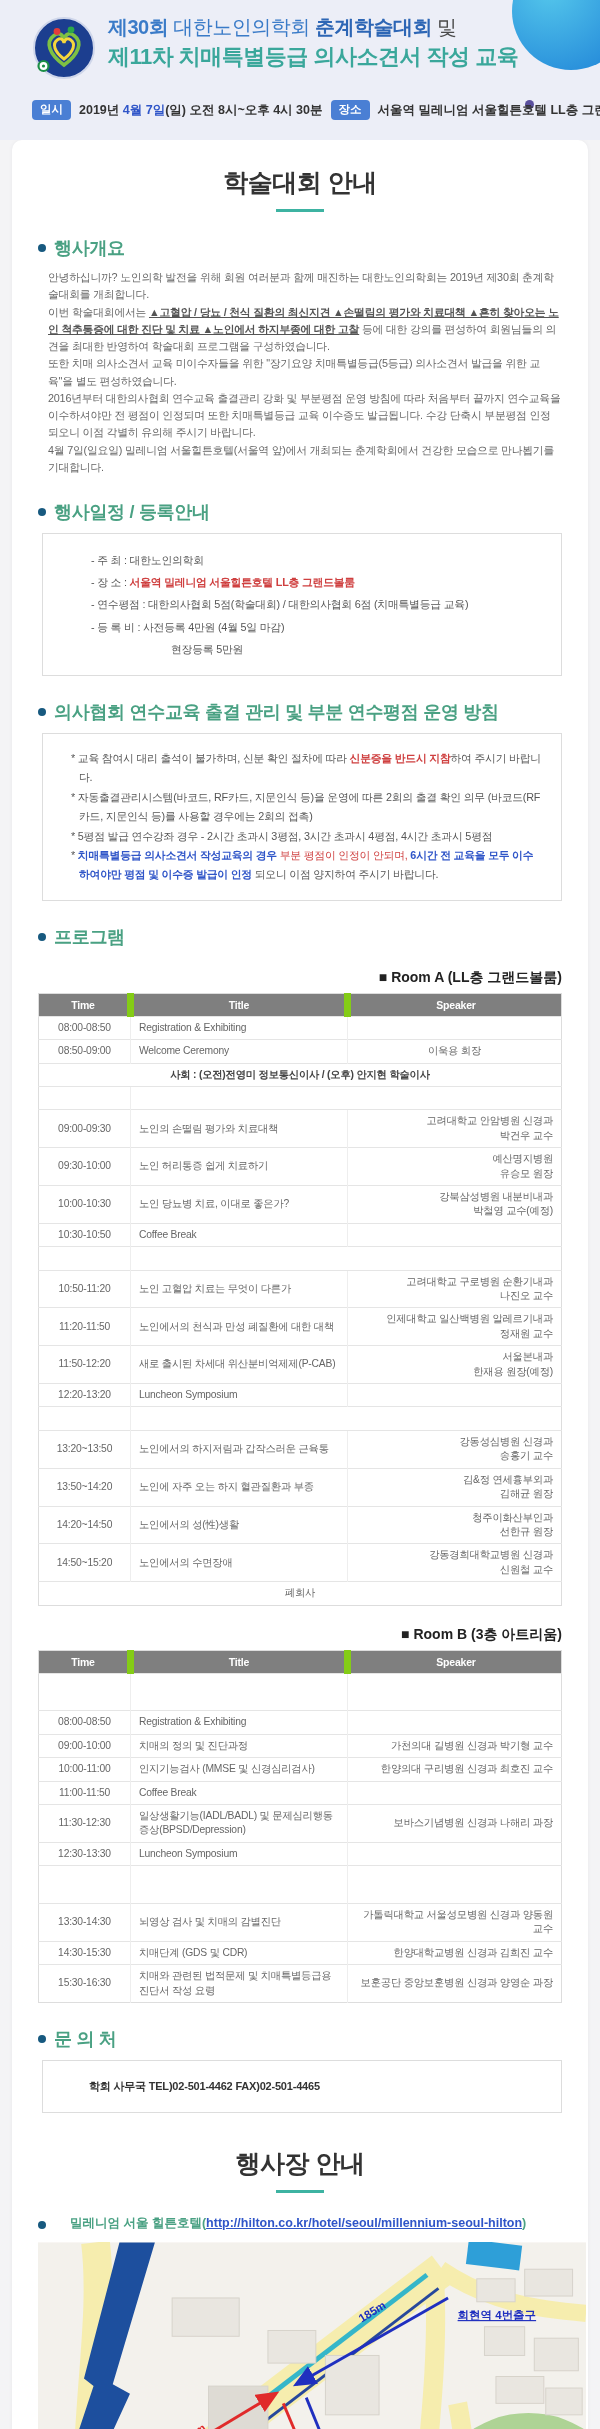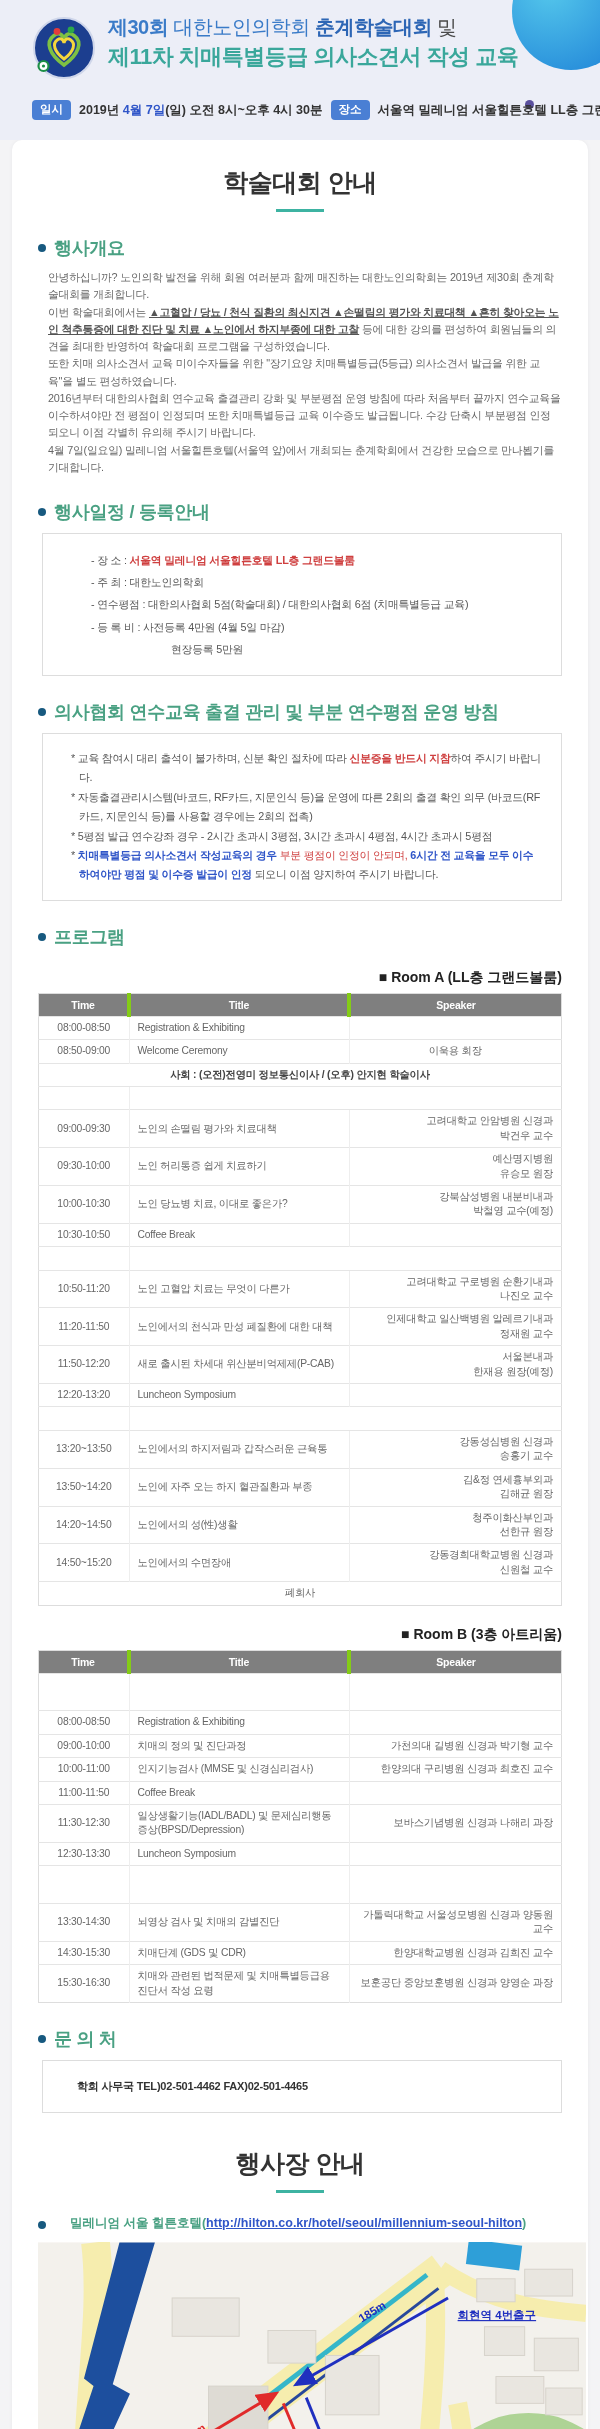--- a/index.html
+++ b/index.html
@@ -19,39 +19,39 @@
   .page-title{text-align:center;font-size:25px;font-weight:bold;color:#333;margin-top:4px;letter-spacing:-0.5px;}
   .title-underline{width:48px;height:3px;background:#3db3a2;margin:10px auto 0;}
   .section-heading{display:flex;align-items:center;gap:8px;margin:24px 0 9px;font-size:18px;font-weight:bold;color:#4aa183;letter-spacing:-0.3px;}
   .bullet{width:8px;height:8px;border-radius:50%;background:#17597f;flex:none;}
   .para{font-size:10.8px;color:#666;line-height:1.6;margin-left:10px;letter-spacing:-0.2px;}
   .rich-line{padding-left:0;}
   .box{border:1px solid #ddd;padding:15px 20px;margin-left:4px;font-size:10.8px;color:#555;letter-spacing:-0.2px;}
   .box.schedule .rich-line{line-height:2.05;padding-left:28px;}
   .box.schedule .rich-line.indented{padding-left:108px;}
   .box.policy .rich-line{line-height:1.8;padding-left:16px;text-indent:-8px;}
-  .box.contact-box{font-weight:bold;color:#444;padding:18px 20px;font-size:11px;}
+  .box.contact-box{font-weight:bold;color:#444;padding:18px 32px;font-size:11px;}
   .box.contact-box .rich-line{padding-left:14px;}
   
   .seg-b{font-weight:bold;}
   .seg-u{text-decoration:underline;}
   .seg-red{color:#cf4040;}
   .seg-blue{color:#2f55c8;}
   .seg-teal{color:#3aa79b;}
   .seg-green{color:#4aa183;}
   .seg-dark{color:#333;}
   .seg-dark2{color:#555;}
   .seg-tblue{color:#3a7bc8;}
   .seg-tblue2{color:#2d66b5;}
   .seg-tgray{color:#4a4a4a;}
   .seg-link{color:#2f55c8;}
   
   .room-label{text-align:right;font-size:14px;font-weight:bold;color:#222;margin-top:20px;}
   table.program{width:100%;border-collapse:collapse;font-size:10.3px;color:#666;margin-top:6px;border:1px solid #ddd;letter-spacing:-0.2px;}
-  table.program th{background:#7f7f7f;color:#fff;font-weight:bold;padding:5px 0;border-left:4px solid #84cc16;font-size:10.5px;}
+  table.program th{background:#7f7f7f;color:#fff;font-weight:bold;padding:5px 0;border-left:7px solid #84cc16;font-size:10.5px;}
   table.program th:first-child{border-left:none;width:88px;}
   table.program th:last-child{width:210px;}
   table.program td{border-top:1px solid #e5e5e5;border-left:1px solid #eee;padding:4px 8px;background:#fff;line-height:1.4;}
   table.program td:first-child{border-left:none;}
   .c-time{text-align:center;padding:4px 2px !important;}
   .c-speaker{text-align:right;white-space:pre-line;}
   .c-speaker.sp-center{text-align:center;}
   .c-full{text-align:center;font-weight:bold;color:#444;}
   .c-center{text-align:center;}
   .sym-row td{background:#2ea36f;color:#fff;font-weight:bold;border-top:none;border-left:1px solid rgba(255,255,255,0.55);}
@@ -108,22 +108,22 @@
       <div class="rich-line"><span>또한 치매 의사소견서 교육 미이수자들을 위한 "장기요양 치매특별등급(5등급) 의사소견서 발급을 위한 교육"을 별도 편성하였습니다.</span></div>
       <div class="rich-line"><span>2016년부터 대한의사협회 연수교육 출결관리 강화 및 부분평점 운영 방침에 따라 처음부터 끝까지 연수교육을 이수하셔야만 전 평점이 인정되며 또한 치매특별등급 교육 이수증도 발급됩니다. 수강 단축시 부분평점 인정 되오니 이점 각별히 유의해 주시기 바랍니다.</span></div>
       <div class="rich-line"><span>4월 7일(일요일) 밀레니엄 서울힐튼호텔(서울역 앞)에서 개최되는 춘계학회에서 건강한 모습으로 만나뵙기를 기대합니다.</span></div>
     </div>
 
   <div class="section-heading">
     <span class="bullet"></span>
     <span>행사일정 / 등록안내</span>
   </div>
   <div class="box schedule">
+      <div class="rich-line"><span>- 주 최 : 대한노인의학회</span></div>
       <div class="rich-line"><span>- 장 소 : </span><span class="seg-red seg-b">서울역 밀레니엄 서울힐튼호텔 LL층 그랜드볼룸</span></div>
-      <div class="rich-line"><span>- 주 최 : 대한노인의학회</span></div>
       <div class="rich-line"><span>- 연수평점 : 대한의사협회 5점(학술대회) / 대한의사협회 6점 (치매특별등급 교육)</span></div>
       <div class="rich-line"><span>- 등 록 비 : 사전등록 4만원 (4월 5일 마감)</span></div>
       <div class="rich-line indented"><span>현장등록 5만원</span></div>
     </div>
 
   <div class="section-heading">
     <span class="bullet"></span>
     <span>의사협회 연수교육 출결 관리 및 부분 연수평점 운영 방침</span>
   </div>
   <div class="box policy">

